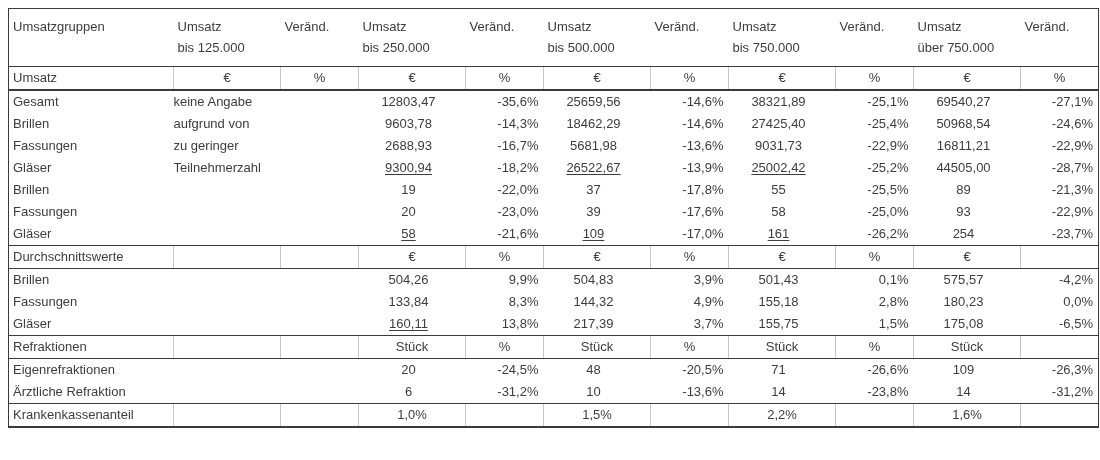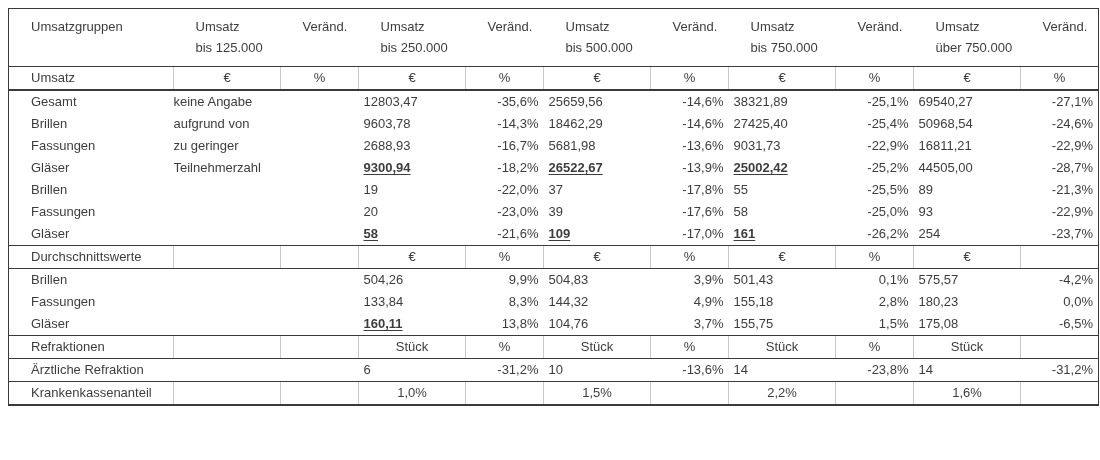--- a/index.html
+++ b/index.html
@@ -12,27 +12,27 @@
   col.c-pct{width:78px}
   td{font-size:13px;height:22px;padding:0 5px;white-space:nowrap;overflow:hidden;line-height:22px;}
   
   tr.r-head td{height:50px;vertical-align:top;padding-top:7px;border-bottom:1px solid #3a3a3a;line-height:21px;}
   tr.r-head td.lab{line-height:21px;}
   
   tr.r-sec td{border-top:1px solid #3a3a3a;border-bottom:1px solid #3a3a3a;}
   tr.r-sec td:nth-child(n+2){border-left:1px solid #c9c9c9;}
   tr.r-units td{border-bottom:2px solid #3a3a3a;border-top:0;}
   
-  .lab{text-align:left;padding-left:22px;}
+  .lab{text-align:left;padding-left:4px;}
   .u{text-align:center;}
-  .v{text-align:left;padding-right:12px;}
+  .v{text-align:center;padding-right:12px;}
   .p{text-align:right;padding-right:5px;}
   .note{text-align:left;padding:0;}
   .fv{text-align:center;}
-  .hl{font-weight:bold;text-decoration:underline;text-underline-offset:2px;}
+  .hl{font-weight:normal;text-decoration:underline;text-underline-offset:2px;}
 </style>
 </head>
 <body>
 
 <div class="page">
 <table class="report">
 <colgroup>
   <col class="c-label">
   <col class="c-val">
         <col class="c-pct">
@@ -230,21 +230,21 @@
   <td class="v">180,23</td>
   <td class="p">0,0%</td>
 </tr>
 
 <tr class="r-data">
   <td class="lab">Gläser</td>
   <td class="note"></td>
   <td class="p"></td>
   <td class="v hl">160,11</td>
   <td class="p">13,8%</td>
-  <td class="v">104,76</td>
+  <td class="v">217,39</td>
   <td class="p">3,7%</td>
   <td class="v">155,75</td>
   <td class="p">1,5%</td>
   <td class="v">175,08</td>
   <td class="p">-6,5%</td>
 </tr>
 
 <tr class="r-sec">
   <td class="lab">Refraktionen</td>
   <td class="u"></td>
@@ -252,20 +252,33 @@
   <td class="u">Stück</td>
   <td class="u">%</td>
   <td class="u">Stück</td>
   <td class="u">%</td>
   <td class="u">Stück</td>
   <td class="u">%</td>
   <td class="u">Stück</td>
   <td class="u"></td>
 </tr>
 
+<tr class="r-data">
+  <td class="lab">Eigenrefraktionen</td>
+  <td class="note"></td>
+  <td class="p"></td>
+  <td class="v">20</td>
+  <td class="p">-24,5%</td>
+  <td class="v">48</td>
+  <td class="p">-20,5%</td>
+  <td class="v">71</td>
+  <td class="p">-26,6%</td>
+  <td class="v">109</td>
+  <td class="p">-26,3%</td>
+</tr>
 
 <tr class="r-data">
   <td class="lab">Ärztliche Refraktion</td>
   <td class="note"></td>
   <td class="p"></td>
   <td class="v">6</td>
   <td class="p">-31,2%</td>
   <td class="v">10</td>
   <td class="p">-13,6%</td>
   <td class="v">14</td>

